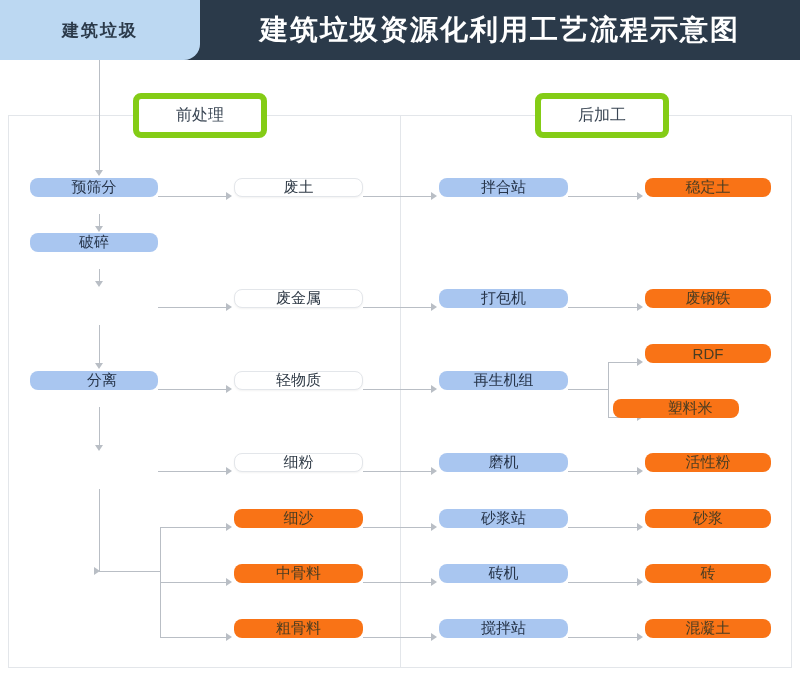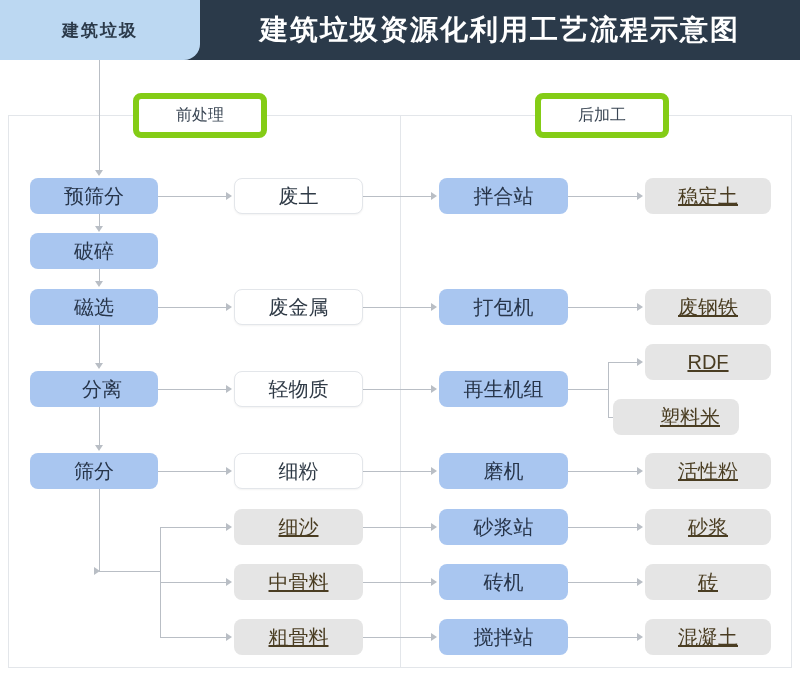--- a/index.html
+++ b/index.html
@@ -60,29 +60,29 @@
     display:flex;align-items:center;justify-content:center;
     font-size:16px;color:#3a4654;
     box-sizing:border-box;
   }
   #label-pre{left:133px;top:33px;width:134px;}
   #label-post{left:535px;top:33px;width:134px;}
 
   
   .box{
     position:absolute;
-    height:36px;
+    height:19px;
     border-radius:8px;
     display:flex;align-items:center;justify-content:center;
-    font-size:20px;color:#2f3a46;
+    font-size:15px;color:#2f3a46;
     box-sizing:border-box;
   }
   .blue{background:#a9c6f0;color:#27354a;}
   .white{background:#ffffff;border:1px solid #e3e6ea;box-shadow:0 1px 2px rgba(0,0,0,.05);}
-  .yellow{background:#e5e5e5;color:#4a3d22;text-decoration:underline;}
+  .yellow{background:#f97316;color:#4a3d22;}
 
   
   .ln{position:absolute;background:#b9bec5;}
   .h{height:1px;}
   .v{width:1px;}
   .arrow-r{
     position:absolute;width:0;height:0;
     border-top:4px solid transparent;
     border-bottom:4px solid transparent;
     border-left:6px solid #b9bec5;
@@ -186,23 +186,21 @@
   <div class="arrow-r" style="left:637px;top:407px;"></div>
   <div class="ln h" style="left:568px;top:467px;width:69px;"></div>
   <div class="arrow-r" style="left:637px;top:463px;"></div>
   <div class="ln h" style="left:568px;top:522px;width:69px;"></div>
   <div class="arrow-r" style="left:637px;top:518px;"></div>
   <div class="ln h" style="left:568px;top:577px;width:69px;"></div>
   <div class="arrow-r" style="left:637px;top:573px;"></div>
 
   <div class="box blue" style="left:30px;top:118px;width:128px;">预筛分</div>
   <div class="box blue" style="left:30px;top:173px;width:128px;">破碎</div>
-  <div class="box blue" style="left:30px;top:229px;width:128px;">磁选</div>
   <div class="box blue" style="left:30px;top:311px;width:128px;padding-left:16px;">分离</div>
-  <div class="box blue" style="left:30px;top:393px;width:128px;">筛分</div>
 
   <div class="box white" style="left:234px;top:118px;width:129px;">废土</div>
   <div class="box white" style="left:234px;top:229px;width:129px;">废金属</div>
   <div class="box white" style="left:234px;top:311px;width:129px;">轻物质</div>
   <div class="box white" style="left:234px;top:393px;width:129px;">细粉</div>
   <div class="box yellow" style="left:234px;top:449px;width:129px;">细沙</div>
   <div class="box yellow" style="left:234px;top:504px;width:129px;">中骨料</div>
   <div class="box yellow" style="left:234px;top:559px;width:129px;">粗骨料</div>
 
   <div class="box blue" style="left:439px;top:118px;width:129px;">拌合站</div>

